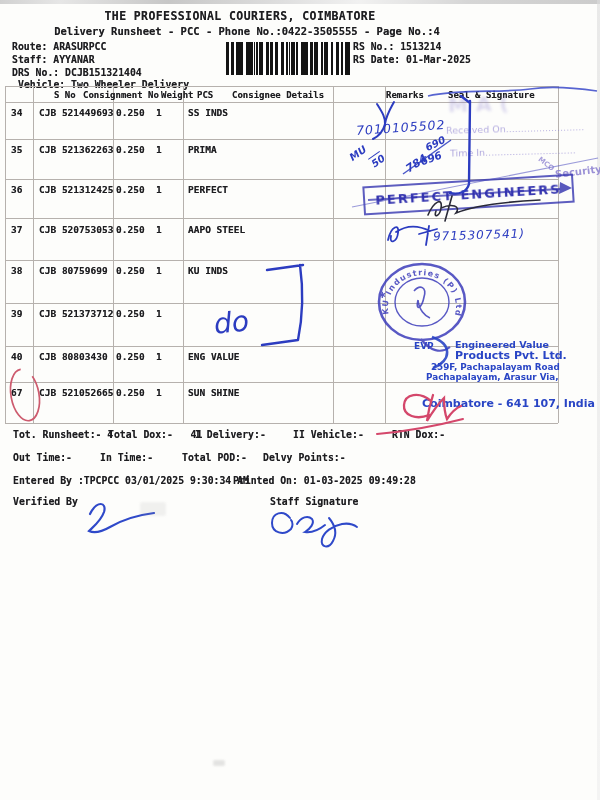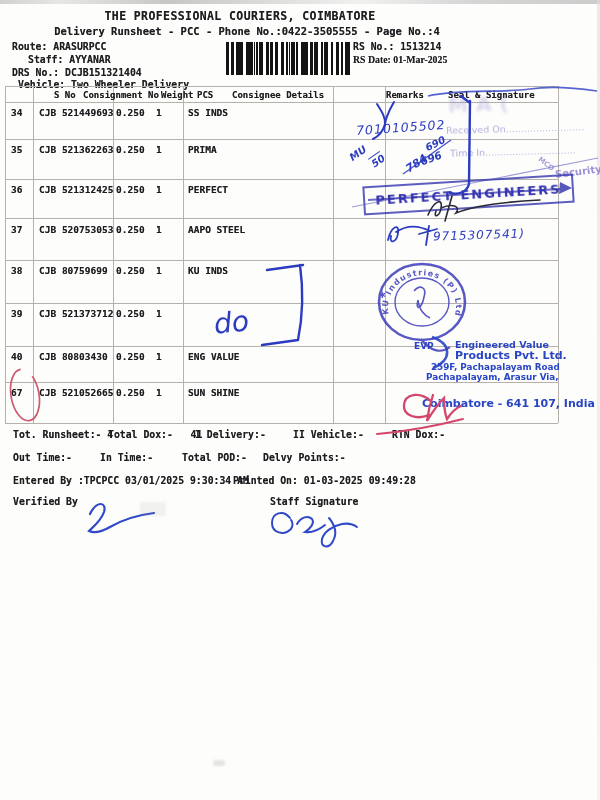--- a/index.html
+++ b/index.html
@@ -35,26 +35,26 @@
 </head>
 <body>
 
 <div class="page">
   <div class="scanstrip"></div>
   <div class="rightshadow"></div>
 
   <div class="print title">THE PROFESSIONAL COURIERS, COIMBATORE</div>
   <div class="print subtitle">Delivery Runsheet - PCC - Phone No.:0422-3505555 - Page No.:4</div>
   <div class="print meta" style="left:12px;top:41px;">Route: ARASURPCC</div>
-  <div class="print meta" style="left:28px;top:54px;">Staff: AYYANAR</div>
+  <div class="print meta" style="left:12px;top:54px;">Staff: AYYANAR</div>
   <div class="print meta" style="left:12px;top:67px;">DRS No.: DCJB151321404</div>
   <div class="print meta" style="left:18px;top:79px;">Vehicle: Two Wheeler Delivery</div>
   <div class="barcode"></div>
   <div class="print meta" style="left:353px;top:41px;">RS No.: 1513214</div>
-  <div class="print meta" style="left:353px;top:54px;font-family:Liberation Serif, serif;">RS Date: 01-Mar-2025</div>
+  <div class="print meta" style="left:353px;top:54px;">RS Date: 01-Mar-2025</div>
 
   <div class="hline" style="top:86px"></div>
   <div class="hline" style="top:102px"></div>
   <div class="hline" style="top:139px"></div>
   <div class="hline" style="top:179px"></div>
   <div class="hline" style="top:218px"></div>
   <div class="hline" style="top:260px"></div>
   <div class="hline" style="top:303px"></div>
   <div class="hline" style="top:346px"></div>
   <div class="hline" style="top:382px"></div>

